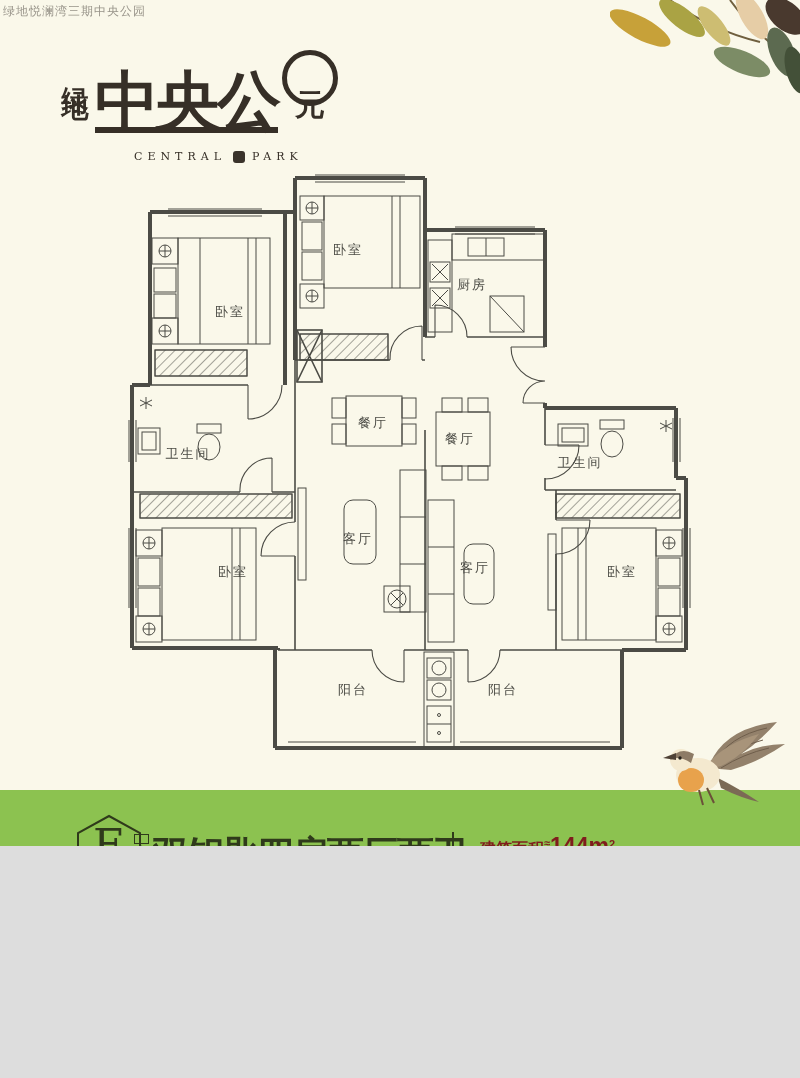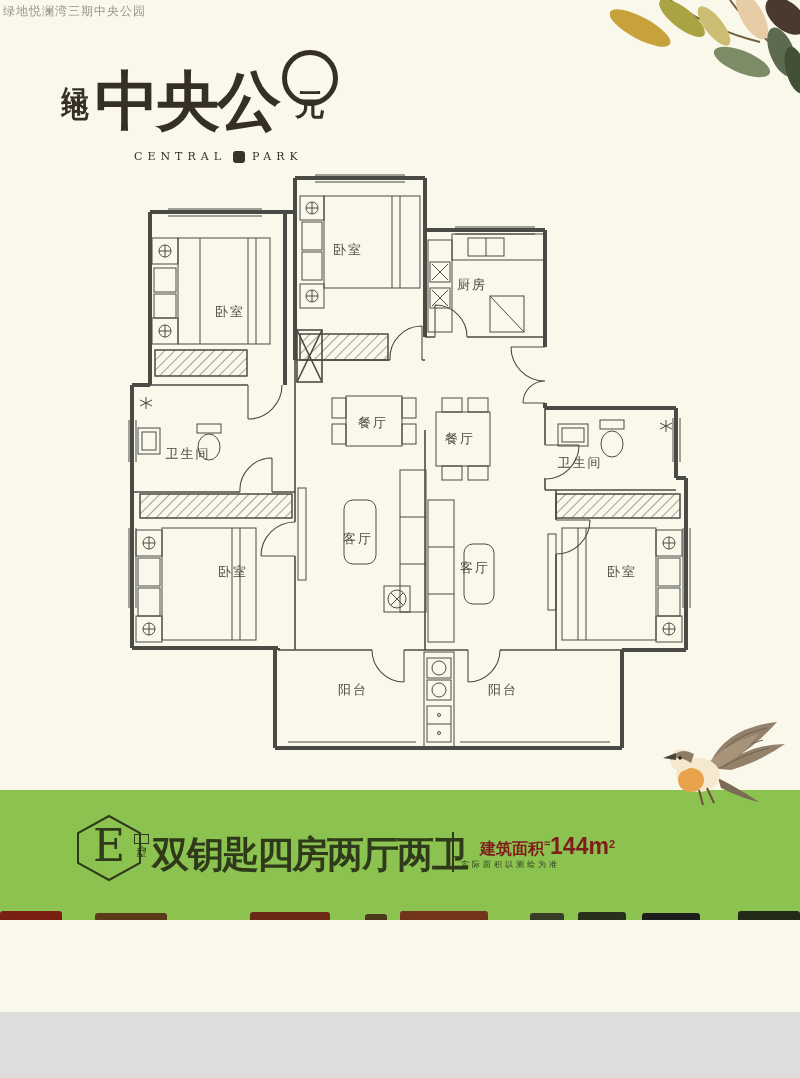--- a/index.html
+++ b/index.html
@@ -1,26 +1,26 @@
 <!DOCTYPE html>
 <html><head>
 <meta charset="utf-8">
 <style>
   * { margin:0; padding:0; box-sizing:border-box; }
   body { background:#ddd; font-family:"Liberation Sans", sans-serif; }
-  .page { position:relative; width:800px; height:1012px; background:#FAF8EA; overflow:hidden; margin:0 auto; }
+  .page { position:relative; width:800px; height:846px; background:#FAF8EA; overflow:hidden; margin:0 auto; }
 
   
   .corner-text { position:absolute; left:3px; top:3px; font-size:12px; color:#98948a; letter-spacing:1px; }
 
   
   .logo-vert { position:absolute; left:57px; top:66px; writing-mode:vertical-rl; font-family:"DejaVu Serif", serif;
                font-weight:bold; font-size:27px; letter-spacing:6px; color:#362f27; }
   .logo-main { position:absolute; left:95px; top:50px; font-family:"DejaVu Serif", serif; font-weight:bold;
-               font-size:64px; color:#362f27; letter-spacing:-3px; white-space:nowrap; }
+               font-size:64px; color:#362f27; letter-spacing:-3px; white-space:nowrap;text-decoration:underline; }
   .logo-circle { display:inline-block; width:56px; height:56px; border:5px solid #362f27; border-radius:50%;
                  text-align:center; vertical-align:8px; margin-left:4px; }
   .logo-circle i { font-style:normal; font-size:30px; letter-spacing:0; line-height:48px; }
   .logo-sub { position:absolute; left:134px; top:142px; display:flex; align-items:center; gap:7px;
               font-family:"DejaVu Serif", serif; font-size:11px; letter-spacing:5px; color:#362f27;margin-top:8px; }
   .logo-seal { width:12px; height:12px; background:#3a332b; border-radius:3px; flex:0 0 auto; }
 
   
   .tagline { position:absolute; left:545px; top:105px; font-family:"DejaVu Serif", serif; font-size:15px;
              color:#474038; letter-spacing:7px; word-spacing:14px; white-space:nowrap; }

